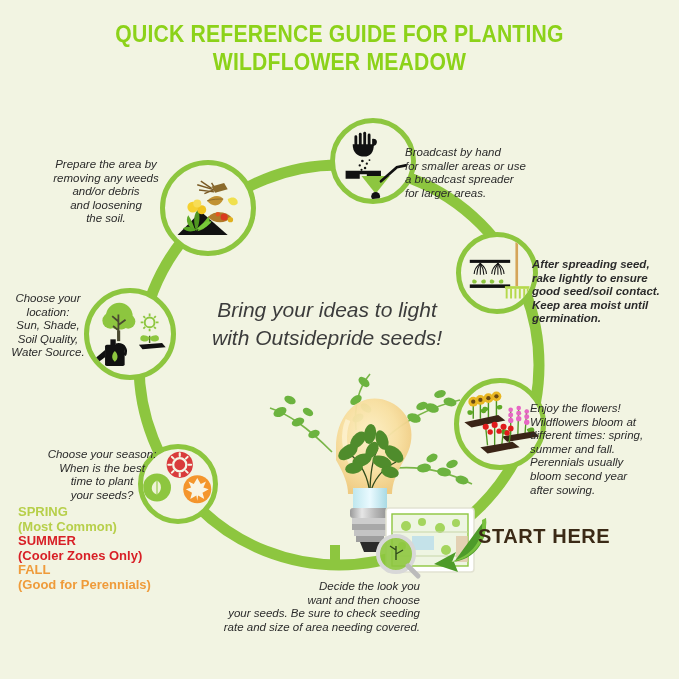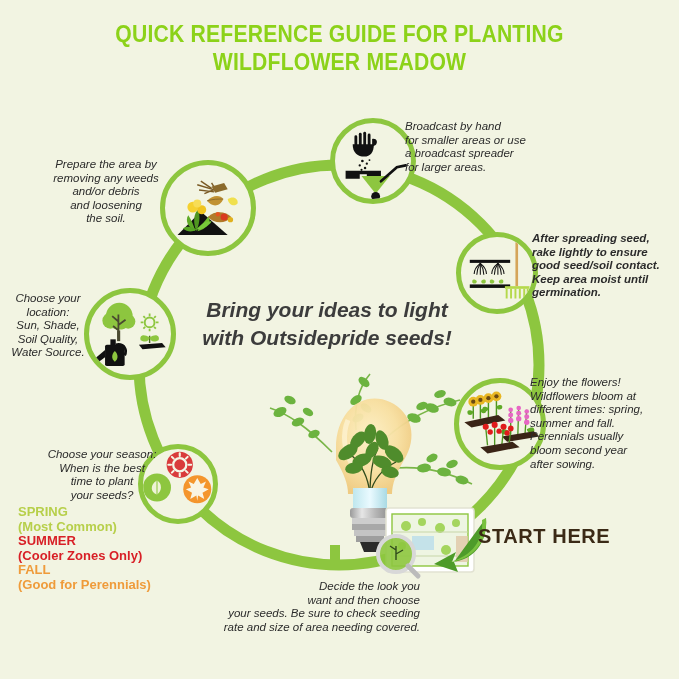--- a/index.html
+++ b/index.html
@@ -28,27 +28,27 @@
   
   .cap{
     font-style:italic;
     font-size:11.5px;
     line-height:13.6px;
     color:#2b2b2b;
     font-family:"Liberation Sans","DejaVu Sans",sans-serif;
     white-space:pre-line;
   }
   .cap.r{text-align:center;}
-  .cap.l{text-align:left;}
+  .cap.l{text-align:left;margin-top:26px;}
   .cap.c{text-align:right;}
 
   
   #tagline{
     left:182px;top:296px;width:290px;
-    font-style:italic;font-weight:bold;
+    font-style:italic;font-weight:normal;
     font-size:21px;line-height:28px;
     color:#3c3c3c;text-align:center;
     white-space:pre-line;
   }
 
   
   #seasons{left:18px;top:505px;width:160px;text-align:left;}
   #seasons div{
     font-weight:bold;font-size:13px;line-height:14.5px;
     font-family:"Liberation Sans","DejaVu Sans",sans-serif;

